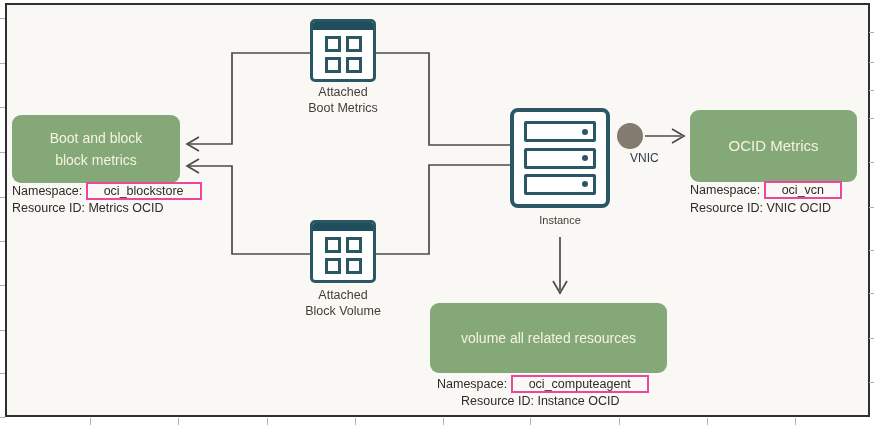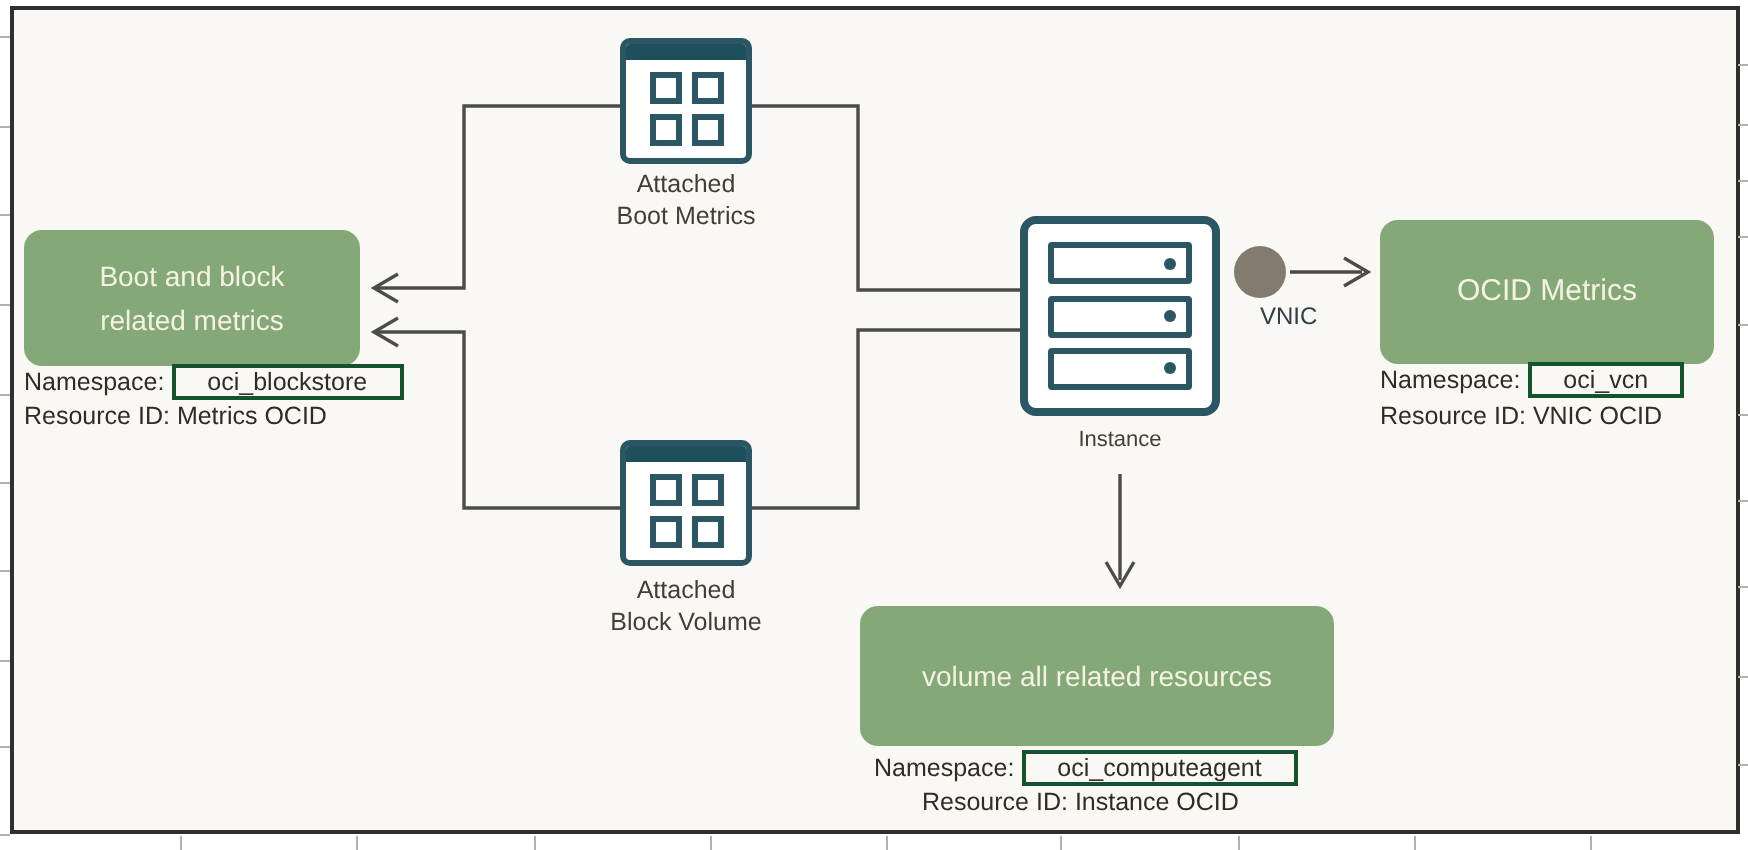--- a/index.html
+++ b/index.html
@@ -15,21 +15,21 @@
   
   .gbox { position:absolute; z-index:3; background:#84a877; border-radius:9px;
           color:#f6f2e2; display:flex; flex-direction:column; align-items:center;
           justify-content:center; text-align:center; line-height:1.6; }
   .gbox-left   { left:12px;  top:115px; width:168px; height:68px; font-size:14px; }
   .gbox-right  { left:690px; top:110px; width:167px; height:72px; font-size:15px; }
   .gbox-bottom { left:430px; top:303px; width:237px; height:70px; font-size:14px; }
 
   
   .cap { position:absolute; z-index:4; font-size:12.5px; color:#2f2b26; white-space:nowrap; }
-  .redbox { display:inline-block; border:2px solid #14532d; padding:0 16px; margin:-2px 0; }
+  .redbox { display:inline-block; border:2px solid #ec4899; padding:0 16px; margin:-2px 0; }
 
   
   .vol-icon { position:absolute; z-index:5; width:66px; height:63px; background:#fff;
               border:3px solid #2b5664; border-radius:5px; overflow:hidden; }
   .vol-bar  { height:8px; background:#1f4e5c; }
   .vol-grid { display:grid; grid-template-columns:16px 16px; gap:5px;
               justify-content:center; margin-top:6px; }
   .vol-sq   { width:16px; height:16px; border:3px solid #2b5664; background:#fff; }
   .vol-boot  { left:310px; top:19px; }
   .vol-block { left:310px; top:220px; }
@@ -147,21 +147,21 @@
         <span class="slot-dot"></span>
       </div>
   </div>
   <div class="nodelabel lbl-instance">Instance</div>
 
   <div class="vnic-circle"></div>
   <div class="nodelabel lbl-vnic">VNIC</div>
 
   <div class="gbox gbox-left">
     <div>Boot and block</div>
-    <div>related metrics</div>
+    <div>block metrics</div>
   </div>
   <div class="cap" style="left:12px; top:184px;">
     <span>Namespace:</span>
     <span class="redbox">oci_blockstore</span>
   </div>
   <div class="cap" style="left:12px; top:201px;">
     <span>Resource ID:</span>
     <span>Metrics OCID</span>
   </div>
 

